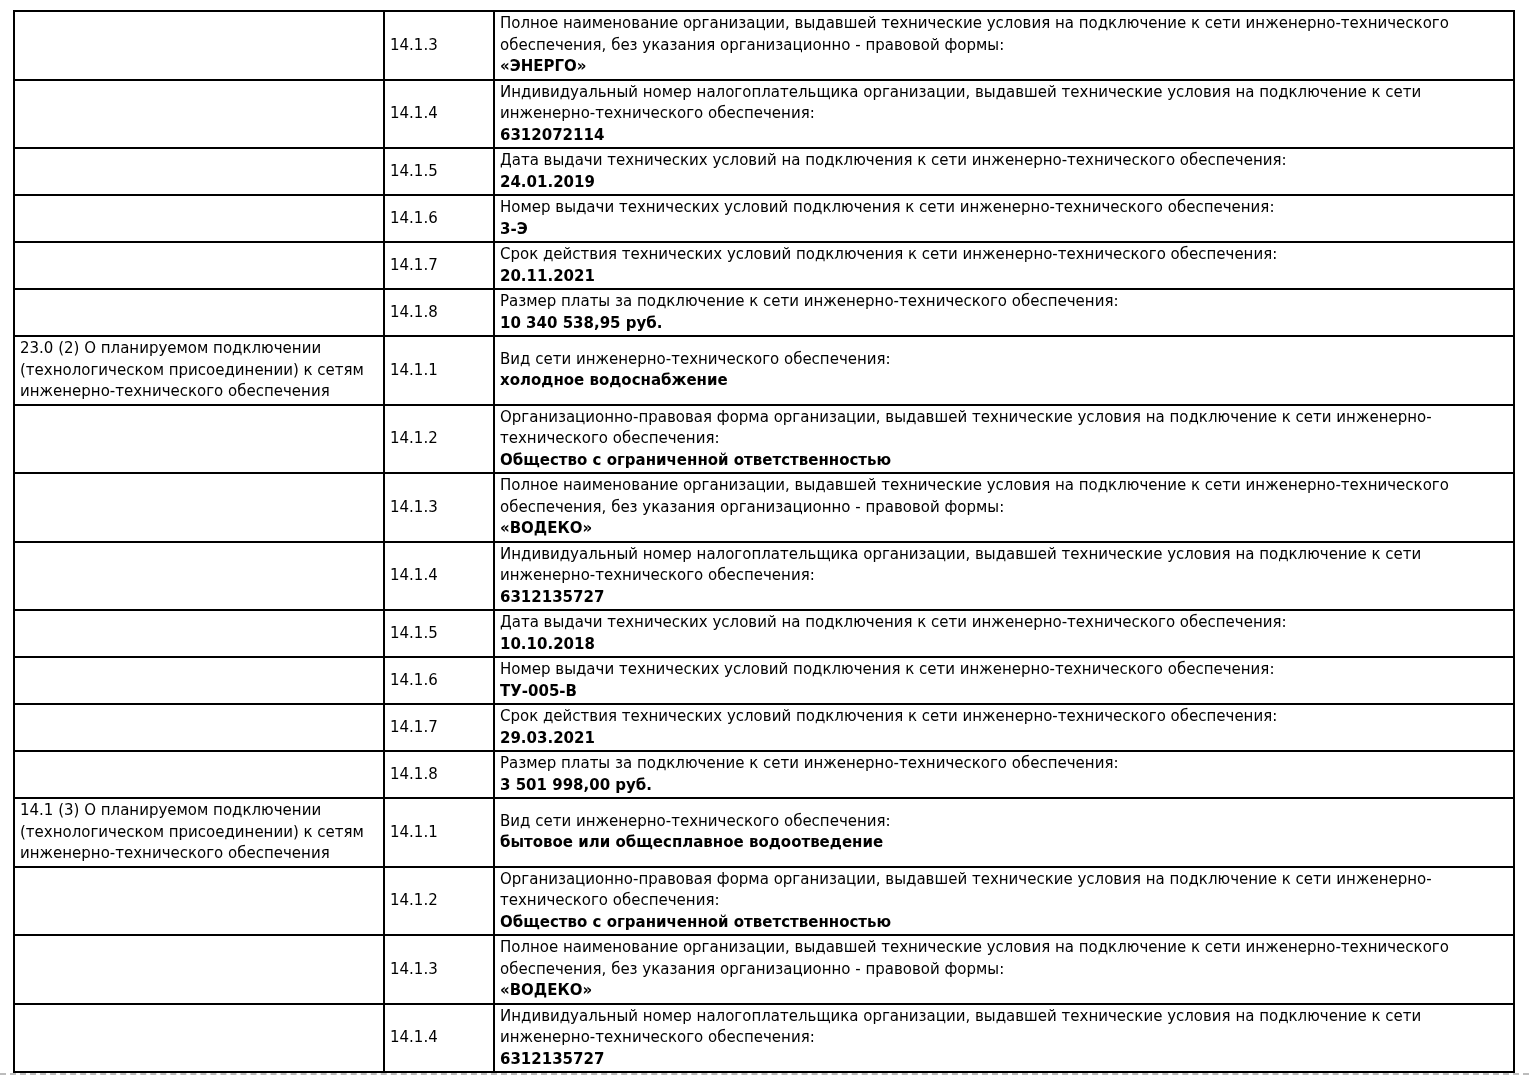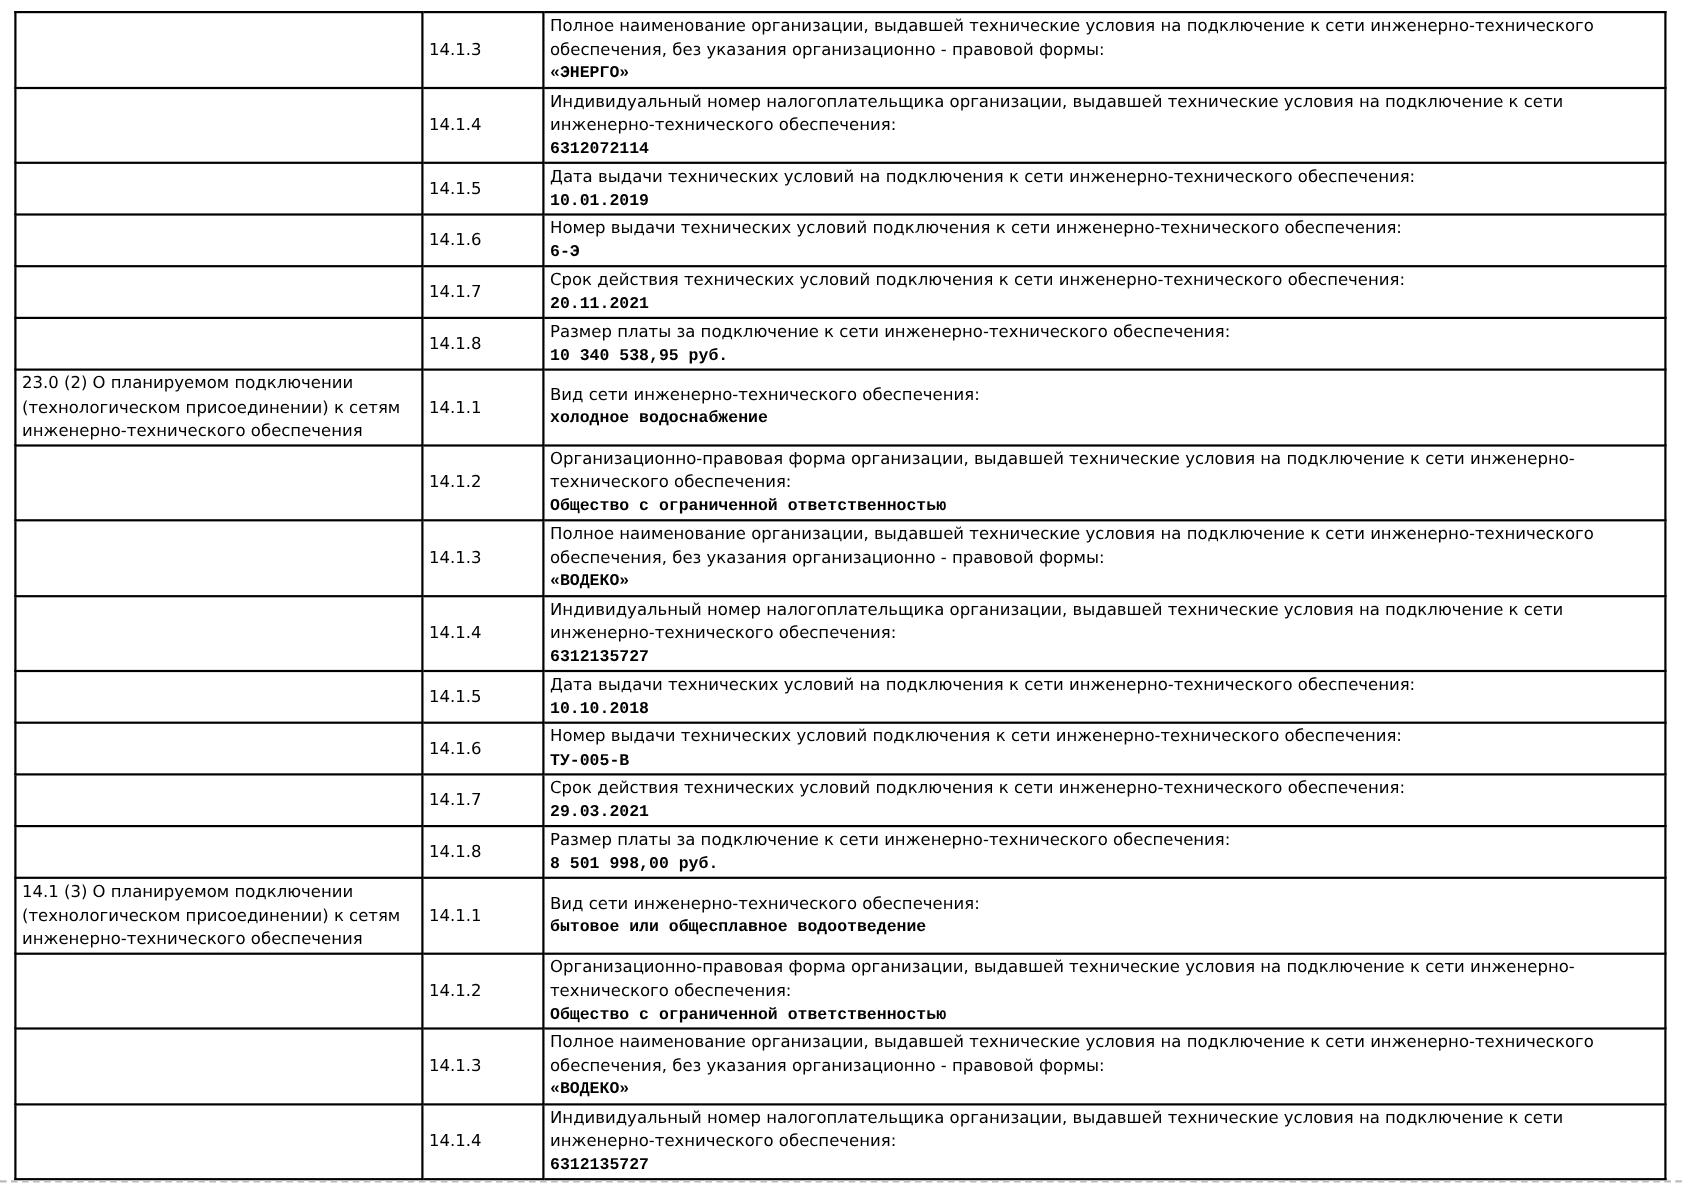--- a/index.html
+++ b/index.html
@@ -40,21 +40,20 @@
   td.c2 {
     width: 98px;
     padding-left: 7px;
   }
   td.c3 {
     width: 1008px;
     padding-left: 6px;
   }
   .val {
     font-weight: bold;
-    font-family: Liberation Mono, monospace;
   }
   .dashline {
     position: absolute;
     left: 0;
     top: 1073px;
     width: 1529px;
     height: 0;
     border-top: 2px dashed #bcbcbc;
   }
 </style>
@@ -78,29 +77,29 @@
       <td class="c3">
         <div class="lbl">Индивидуальный номер налогоплательщика организации, выдавшей технические условия на подключение к сети инженерно-технического обеспечения:</div>
         <div class="val">6312072114</div>
       </td>
     </tr>
     <tr>
       <td class="c1"></td>
       <td class="c2">14.1.5</td>
       <td class="c3">
         <div class="lbl">Дата выдачи технических условий на подключения к сети инженерно-технического обеспечения:</div>
-        <div class="val">10.01.2019</div>
+        <div class="val">24.01.2019</div>
       </td>
     </tr>
     <tr>
       <td class="c1"></td>
       <td class="c2">14.1.6</td>
       <td class="c3">
         <div class="lbl">Номер выдачи технических условий подключения к сети инженерно-технического обеспечения:</div>
-        <div class="val">6-Э</div>
+        <div class="val">3-Э</div>
       </td>
     </tr>
     <tr>
       <td class="c1"></td>
       <td class="c2">14.1.7</td>
       <td class="c3">
         <div class="lbl">Срок действия технических условий подключения к сети инженерно-технического обеспечения:</div>
         <div class="val">20.11.2021</div>
       </td>
     </tr>
@@ -169,21 +168,21 @@
       <td class="c3">
         <div class="lbl">Срок действия технических условий подключения к сети инженерно-технического обеспечения:</div>
         <div class="val">29.03.2021</div>
       </td>
     </tr>
     <tr>
       <td class="c1"></td>
       <td class="c2">14.1.8</td>
       <td class="c3">
         <div class="lbl">Размер платы за подключение к сети инженерно-технического обеспечения:</div>
-        <div class="val">8 501 998,00 руб.</div>
+        <div class="val">3 501 998,00 руб.</div>
       </td>
     </tr>
 
     <tr>
       <td class="c1">
         <span>14.1 (3) О планируемом подключении (технологическом присоединении) к сетям инженерно-технического обеспечения</span>
       </td>
       <td class="c2">14.1.1</td>
       <td class="c3">
         <div class="lbl">Вид сети инженерно-технического обеспечения:</div>

